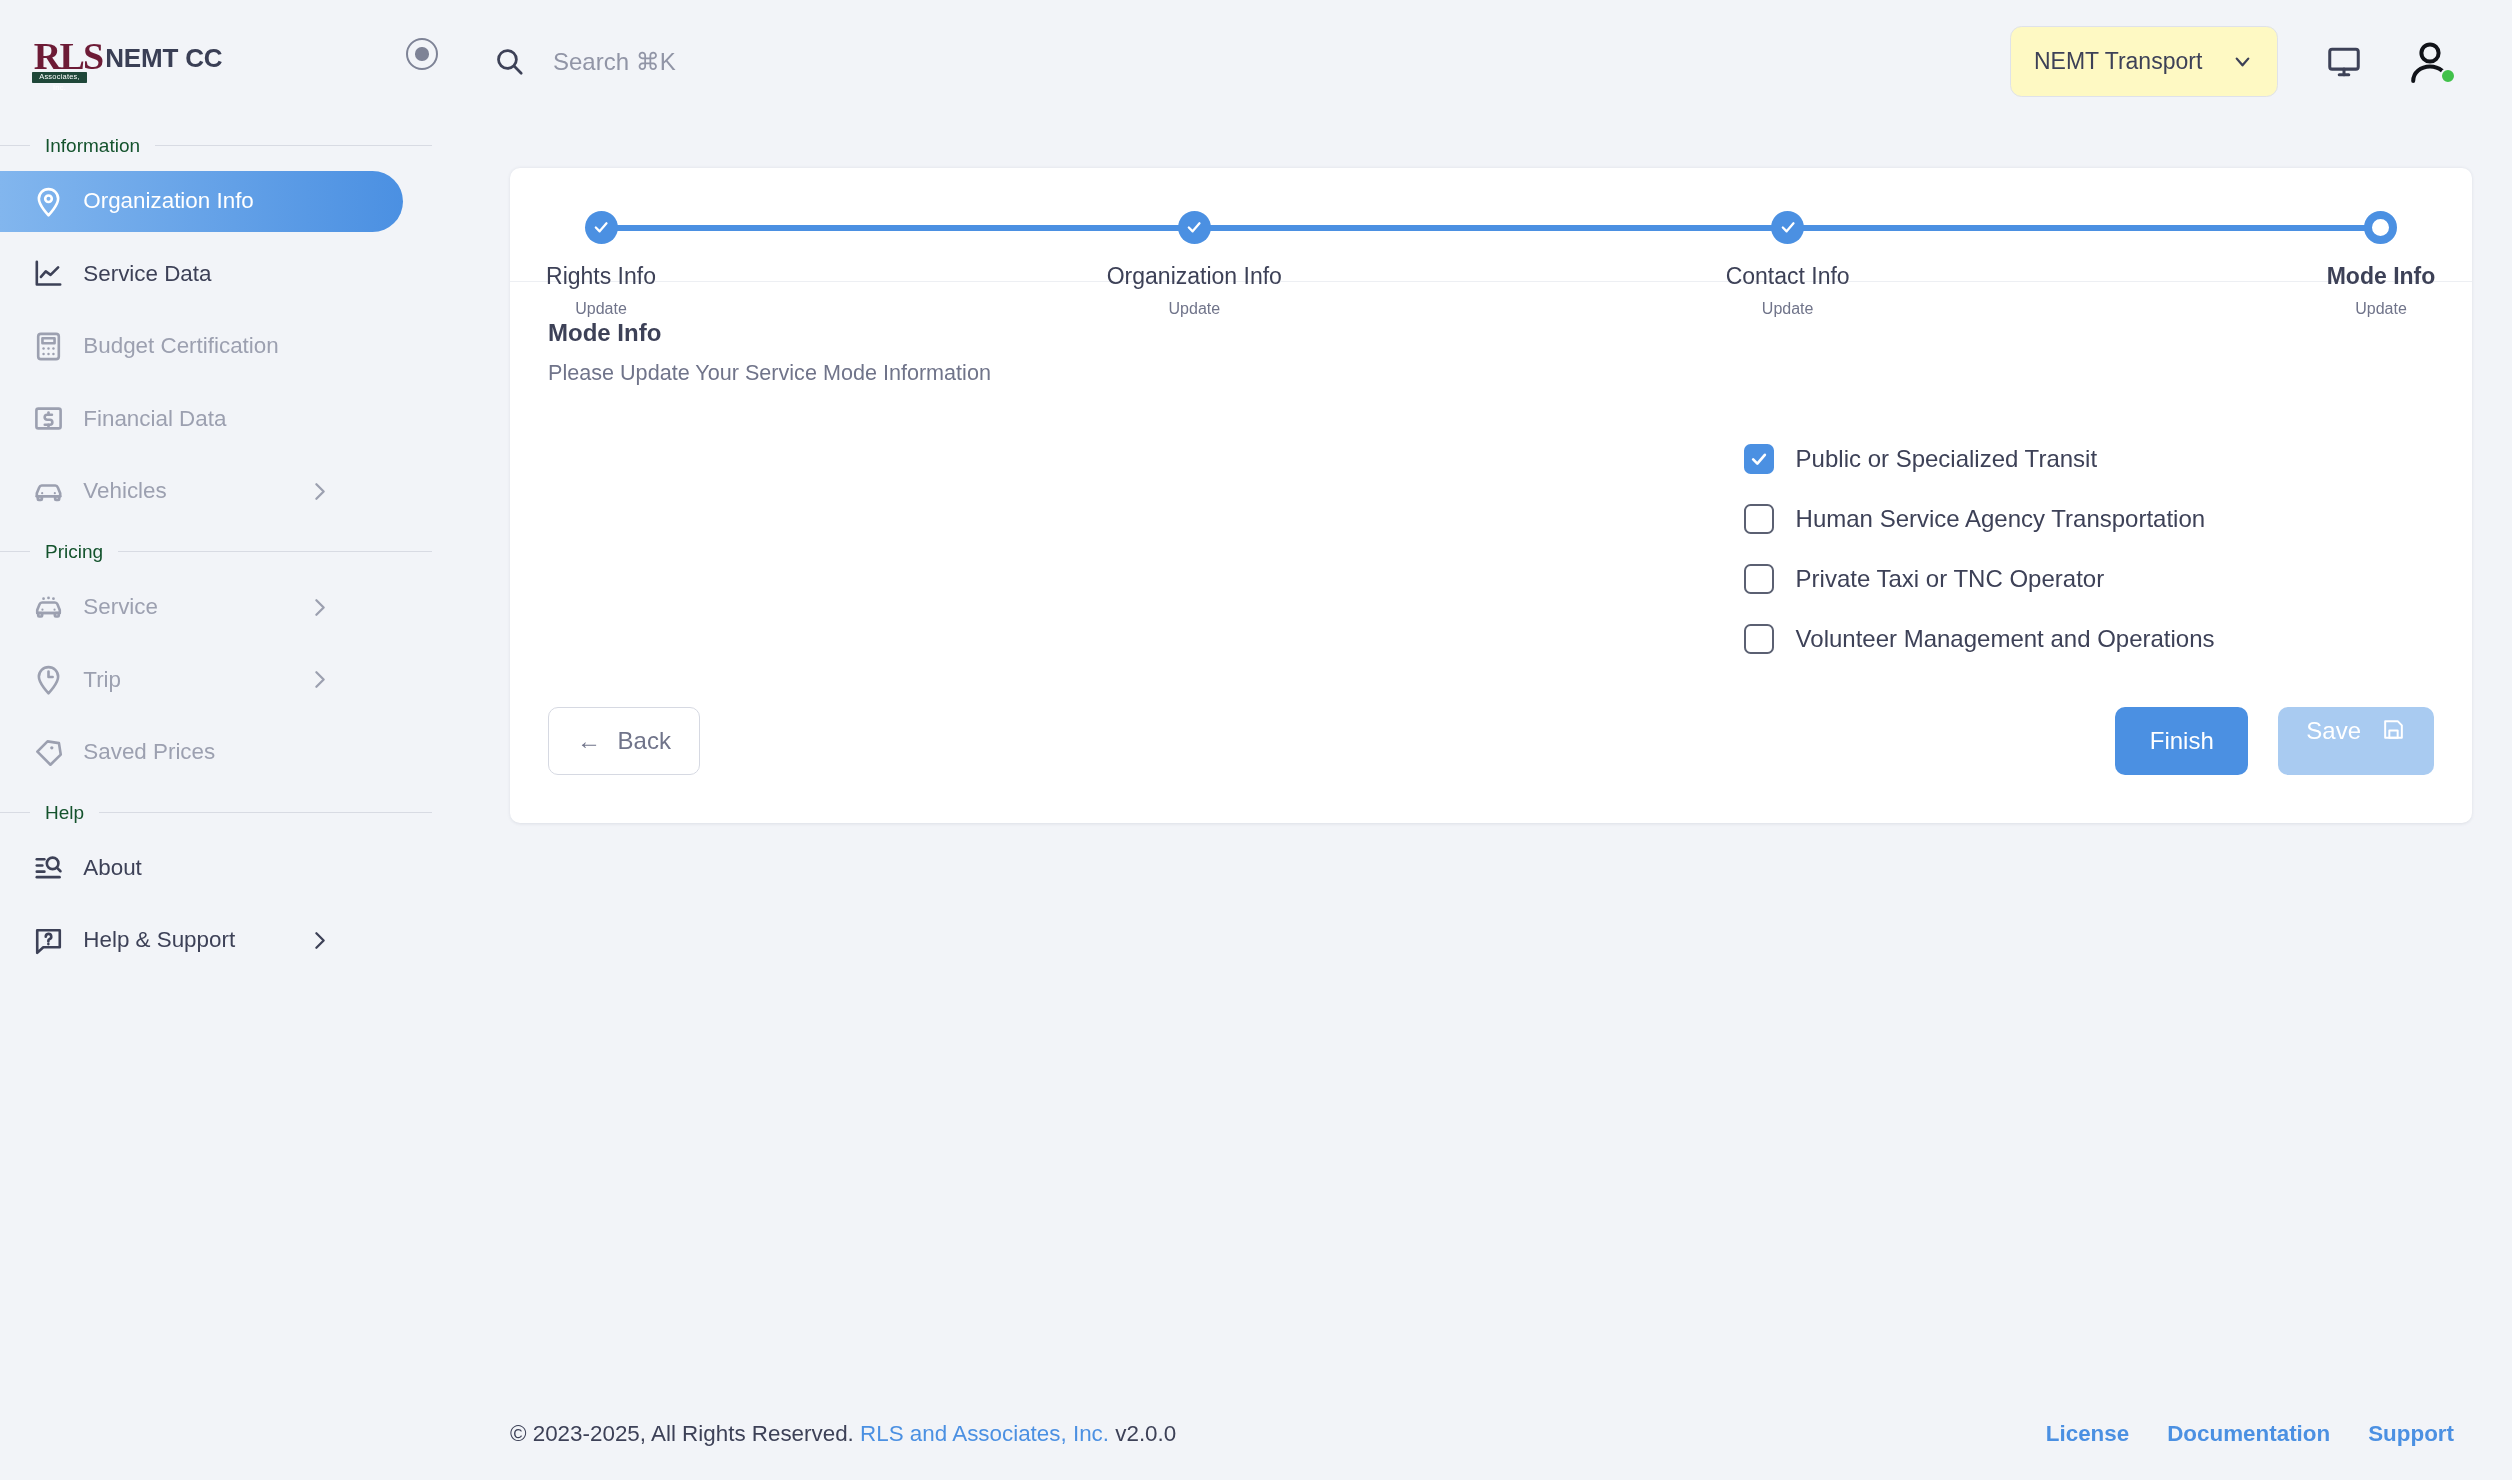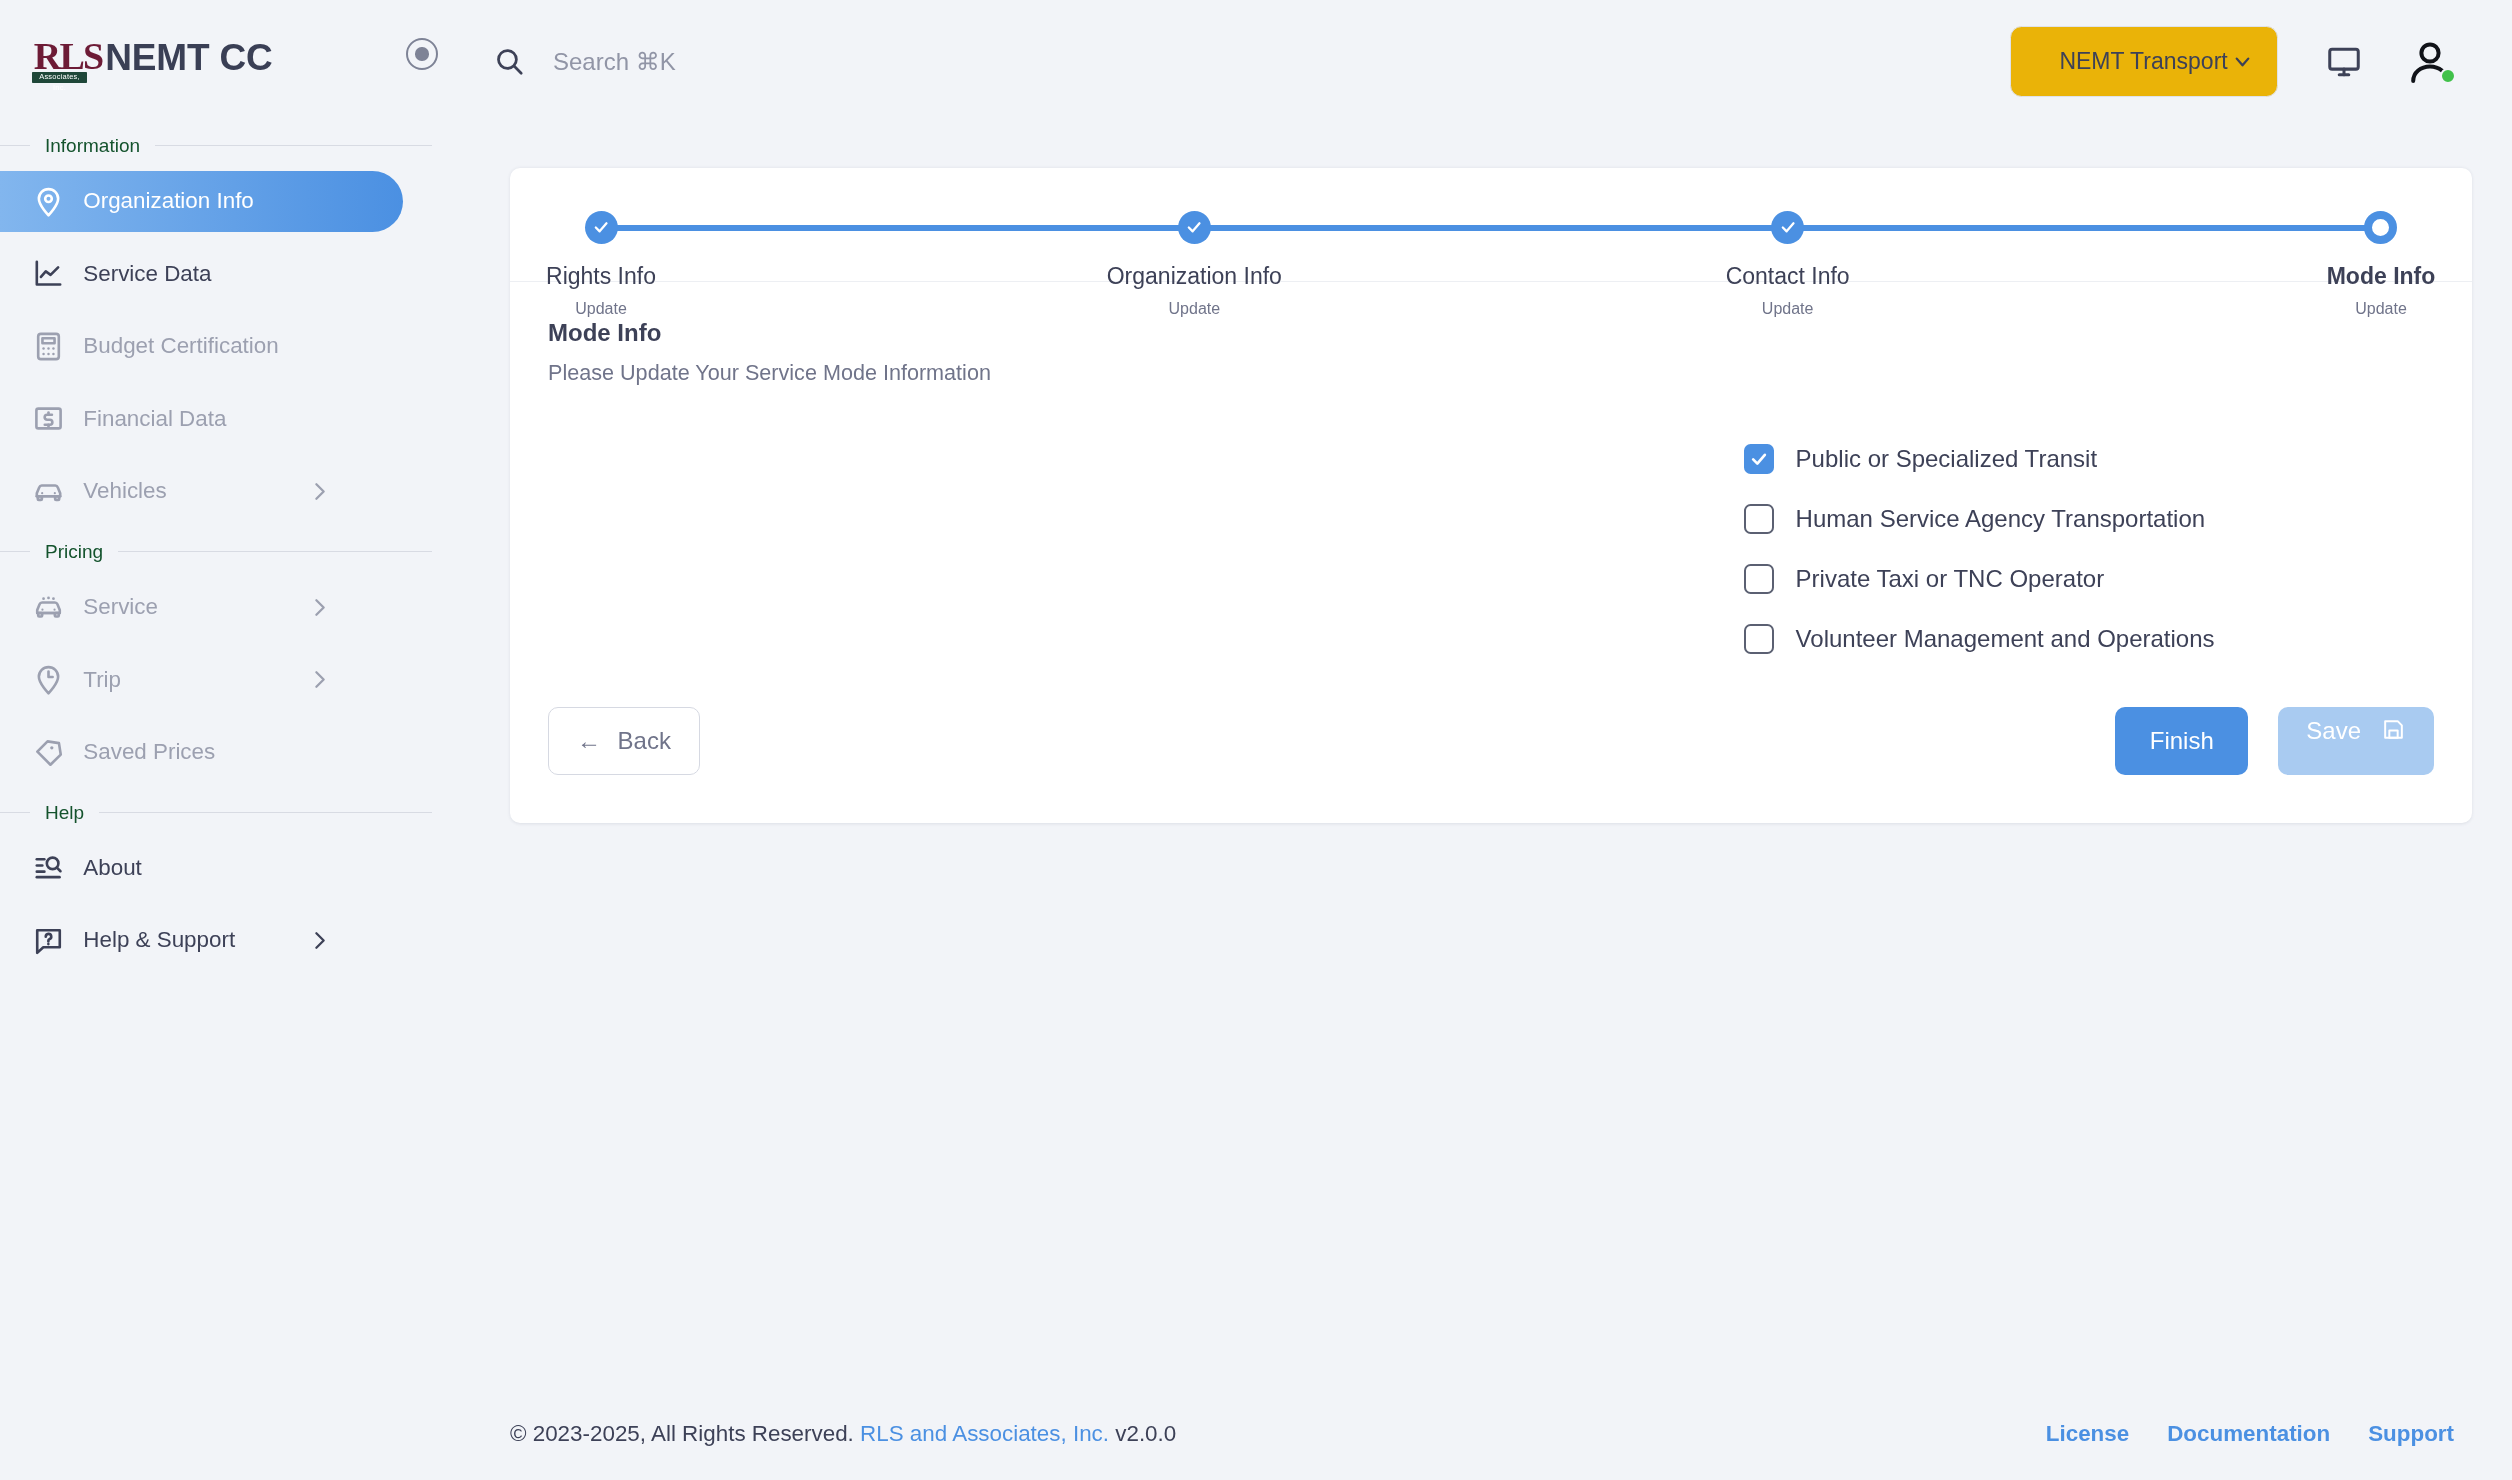--- a/index.html
+++ b/index.html
@@ -31,21 +31,21 @@
     font-size: 38px; font-weight: 700; color: #6d1b36;
     line-height: 0.92; letter-spacing: -1.7px; padding-left: 1.7px;
   }
   .logo-band {
     background: #1f4739; color: #ffffff;
     font-size: 7.5px; letter-spacing: 0.2px;
     text-align: center; line-height: 10.8px; height: 10.8px;
     border-radius: 0.8px; margin-top: -1.7px;
   }
   .brand-title {
-    font-size: 37px; font-weight: 700; color: #3a3f55;
+    font-size: 26px; font-weight: 700; color: #3a3f55;
     margin-left: 18.3px; letter-spacing: -0.2px;
   }
   .collapse-btn {
     position: absolute; right: 32px; top: 38px;
     width: 32px; height: 32px; border-radius: 50%;
     border: 2.9px solid #7e8396; display: flex;
     align-items: center; justify-content: center;
     cursor: pointer; background: transparent;
   }
   .collapse-btn i {
@@ -96,22 +96,22 @@
     height: 123px; display: flex; align-items: center;
     padding: 0 58px 0 21px; flex: 0 0 123px;
   }
   .search-wrap { display: flex; align-items: center; flex: 1; cursor: text; }
   .search-wrap .sico { width: 37px; height: 37px; display:flex; align-items:center; justify-content:center; }
   .search-ph {
     font-size: 24px; color: #9195a6; margin-left: 25px;
   }
   .org-select {
     height: 71px; min-width: 268px; border: 1.7px solid #dfe2ea;
-    border-radius: 11.6px; background: #eab308;
-    display: flex; align-items: center; justify-content: flex-end;
+    border-radius: 11.6px; background: #fef9c3;
+    display: flex; align-items: center; justify-content: space-between;
     padding: 0 23px; cursor: pointer;
   }
   .org-select .t { font-size: 23px; color: #3d4157; }
   .org-select .cd { margin-left: 3.3px; display: flex; align-items: center; }
   .monitor-btn { margin-left: 47px; cursor: pointer; display:flex; }
   .avatar-btn { margin-left: 43px; cursor: pointer; position: relative; display:flex; }
   .avatar-dot {
     position: absolute; right: -1.7px; bottom: 1.7px;
     width: 16px; height: 16px; border-radius: 50%;
     background: #41c14a; border: 2.5px solid #f2f4f8;

